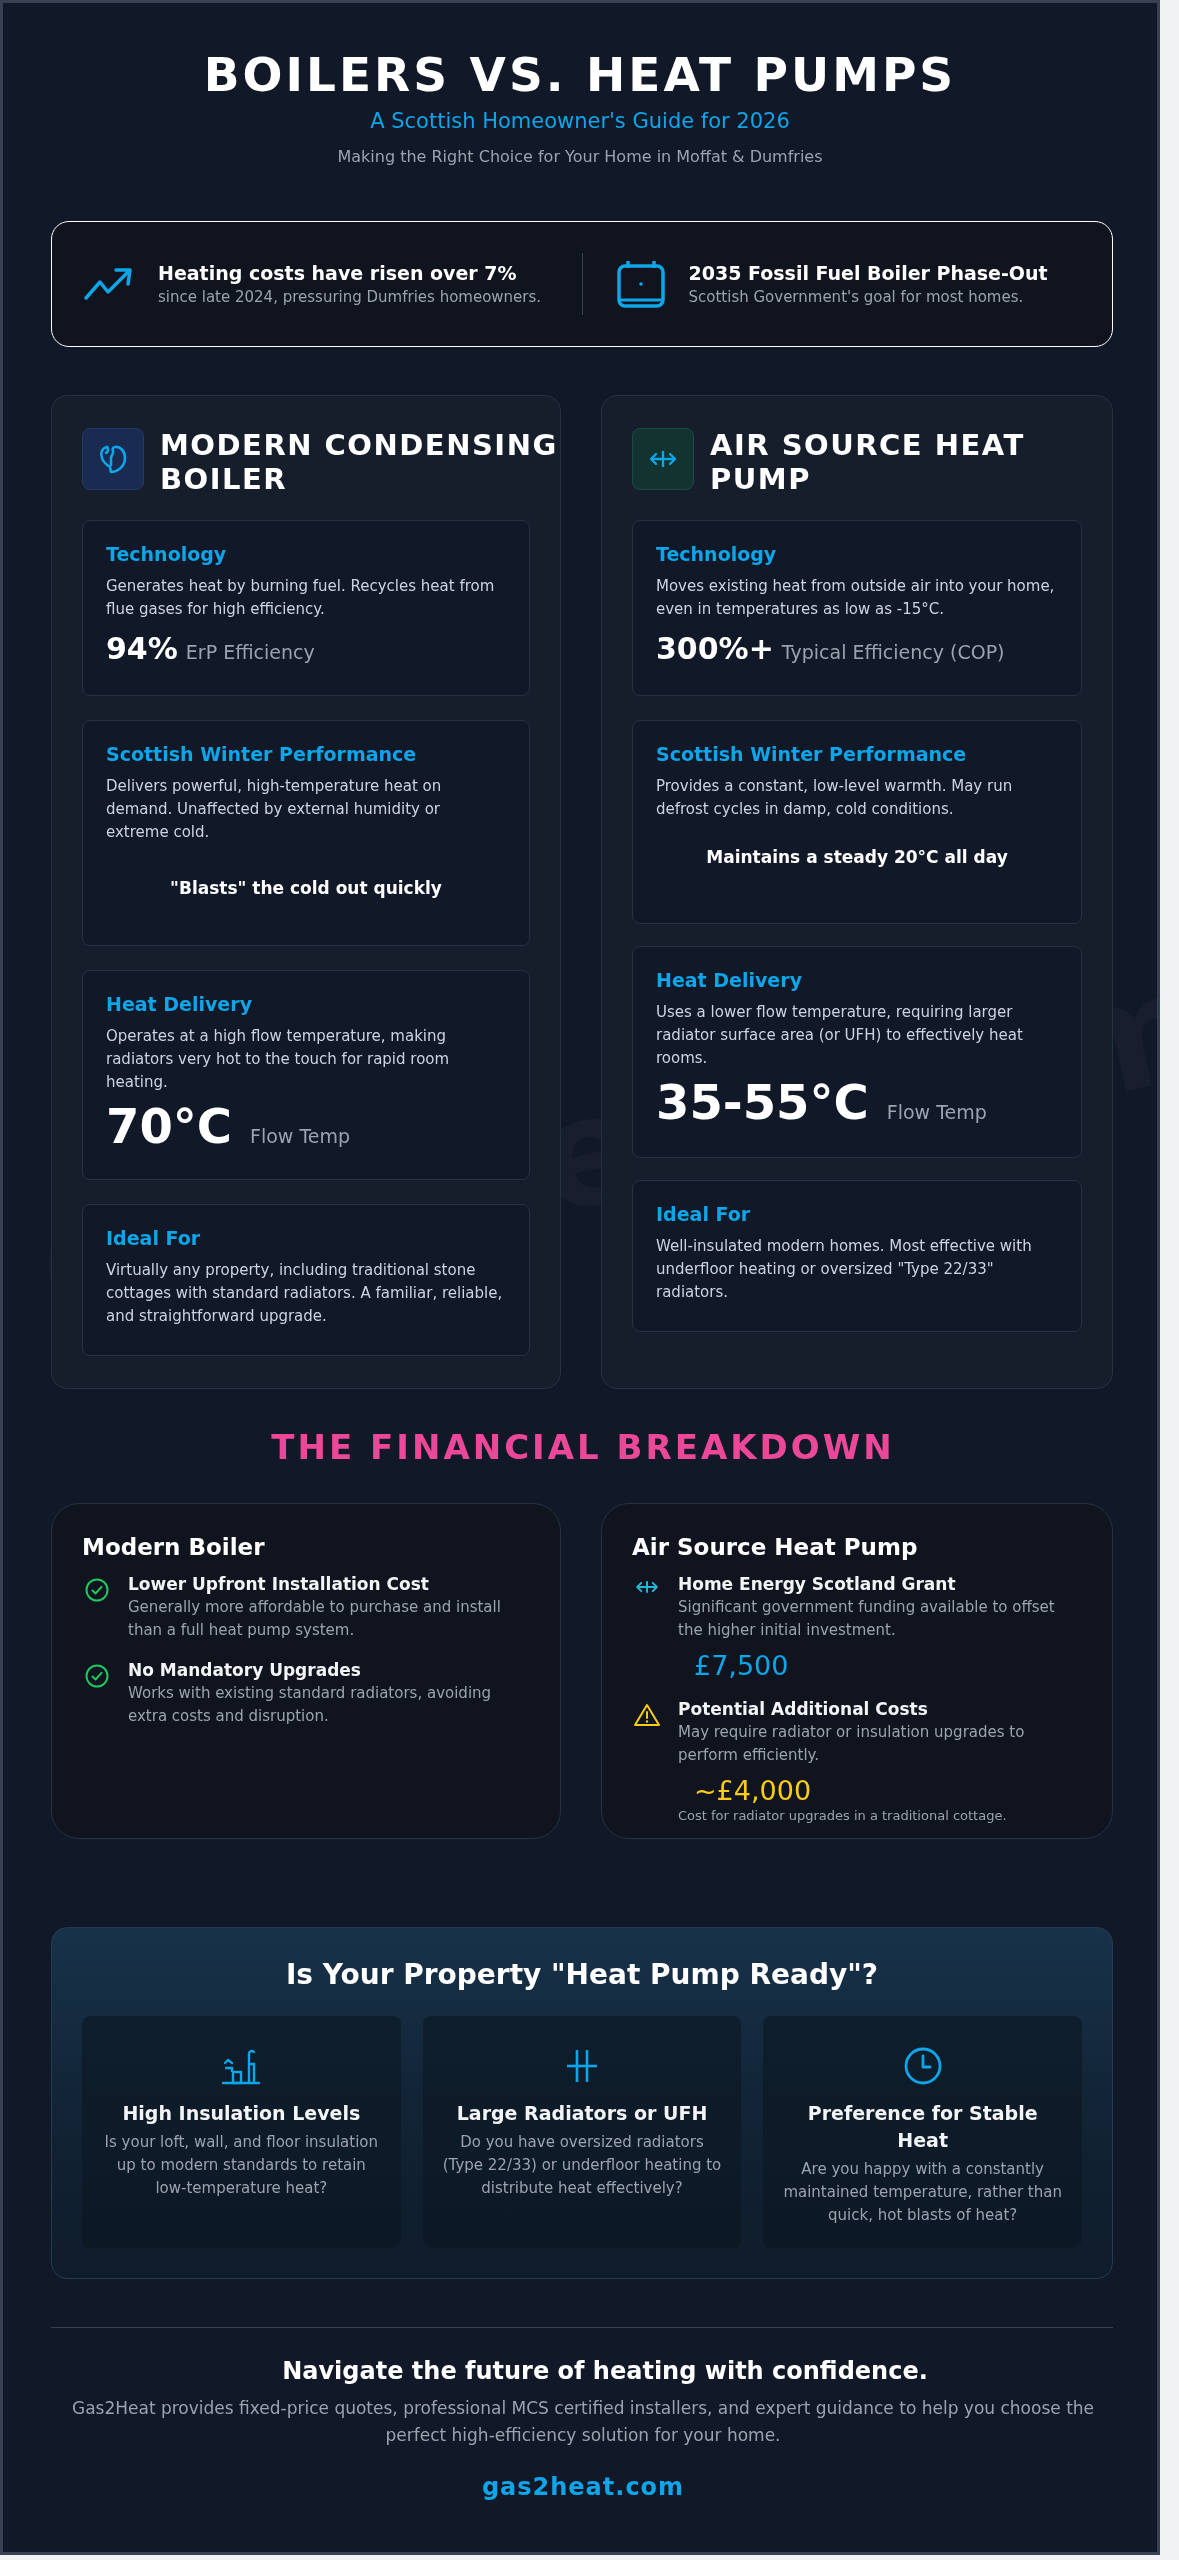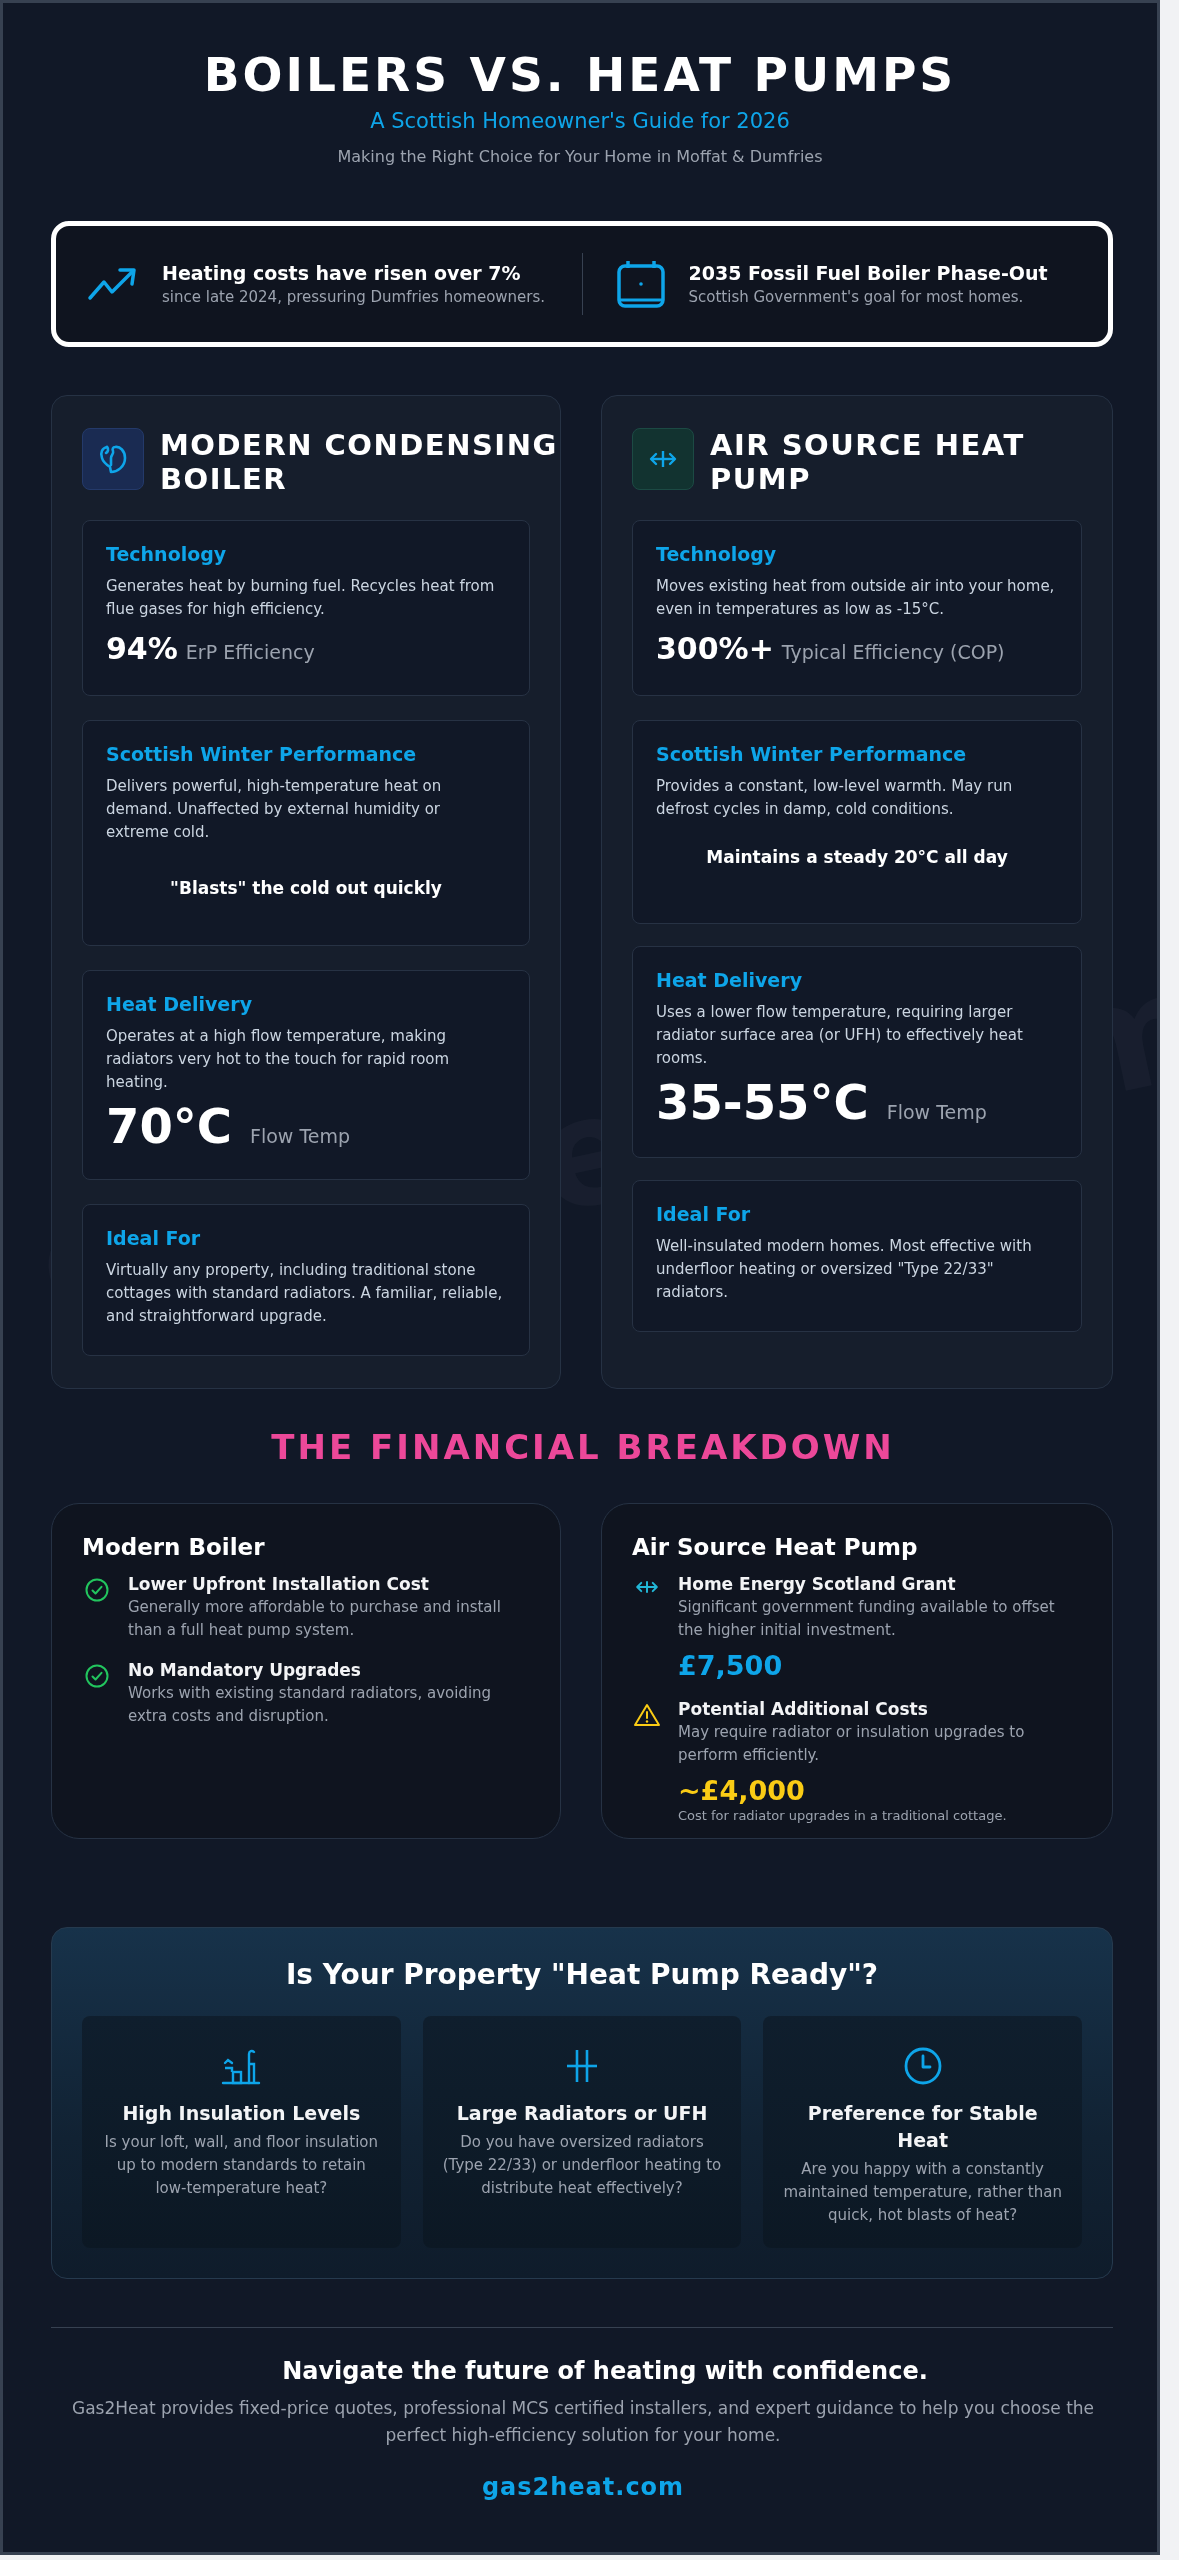--- a/index.html
+++ b/index.html
@@ -16,21 +16,21 @@
     white-space: nowrap; pointer-events: none; z-index: 0;
   }
   .content { position: relative; z-index: 1; }
   .hdr { text-align: center; padding-top: 42px; }
   .hdr h1 { font-size: 47px; font-weight: bold; letter-spacing: 3px; color: #ffffff; line-height: 60px; }
   .hdr .sub { font-size: 21px; color: #0ea5e9; margin-top: 4px; }
   .hdr .tag { font-size: 16px; color: #9ca3af; margin-top: 14px; }
 
   .stats {
     position: absolute; left: 48px; top: 218px; width: 1062px; height: 126px;
-    background: #0f141f; border: 5px solid #ffffff; border-radius: 18px;
+    background: #0f141f; border: 1px solid #ffffff; border-radius: 18px;
     display: flex; align-items: center;
   }
   .stat { flex: 1; display: flex; align-items: center; padding-left: 30px; }
   .stat .ic { width: 56px; height: 56px; display: flex; align-items: center; justify-content: center; margin-right: 20px; }
   .stat .t { font-size: 19px; font-weight: bold; color: #fff; }
   .stat .s { font-size: 15px; color: #9ca3af; margin-top: 4px; }
   .divider { width: 1px; height: 62px; background: #374151; }
 
   .col { position: absolute; top: 392px; width: 510px; height: 994px; border: 1px solid #263244; border-radius: 16px; background: #161e2c; }
   .col.left { left: 48px; }
@@ -50,21 +50,21 @@
 
   .fin-title { position: absolute; top: 1424px; left: 0; width: 1160px; text-align: center; font-size: 34px; font-weight: bold; color: #ec4899; letter-spacing: 3px; }
   .fin { position: absolute; top: 1500px; height: 336px; background: #0f141f; border: 1px solid #263244; border-radius: 28px; padding: 30px 30px; }
   .fin.left { left: 48px; width: 510px; }
   .fin.right { left: 598px; width: 512px; }
   .fin .ft { font-size: 23px; font-weight: bold; color: #fff; margin-bottom: 14px; }
   .fi { display: flex; margin-bottom: 18px; }
   .fi .ic { width: 30px; height: 30px; margin-right: 16px; flex-shrink: 0; display: flex; align-items: flex-start; justify-content: center; padding-top: 4px; }
   .fi .t { font-size: 17px; font-weight: bold; color: #f3f4f6; }
   .fi .d { font-size: 15px; color: #9ca3af; line-height: 23px; margin-top: 2px; }
-  .fi .amt { font-size: 27px; font-weight: bold; margin-top: 8px; }
+  .fi .amt { font-size: 27px; font-weight: normal; margin-top: 8px; margin-left: 16px; }
   .fi .note { font-size: 13px; color: #9ca3af; margin-top: 2px; }
 
   .ready { position: absolute; left: 48px; top: 1924px; width: 1062px; height: 352px; border: 1px solid #263a4e; border-radius: 16px;
     background: linear-gradient(180deg, #17324a 0%, #112233 60%, #0f1c2b 100%); }
   .ready h2 { text-align: center; font-size: 28px; font-weight: bold; color: #fff; margin-top: 30px; }
   .rc-wrap { position: absolute; top: 88px; left: 30px; right: 30px; display: flex; gap: 22px; }
   .rc { flex: 1; height: 232px; background: #0f1d2b; border-radius: 8px; text-align: center; padding-top: 28px; background: linear-gradient(180deg, #0f1e2d 0%, #0c1824 100%); }
   .rc .ic { height: 44px; display: flex; align-items: center; justify-content: center; }
   .rc .t { font-size: 19px; font-weight: bold; color: #f3f4f6; margin-top: 12px; padding: 0 30px; line-height: 27px; }
   .rc .d { font-size: 15px; color: #9ca3af; line-height: 23px; margin-top: 4px; padding: 0 20px; }

